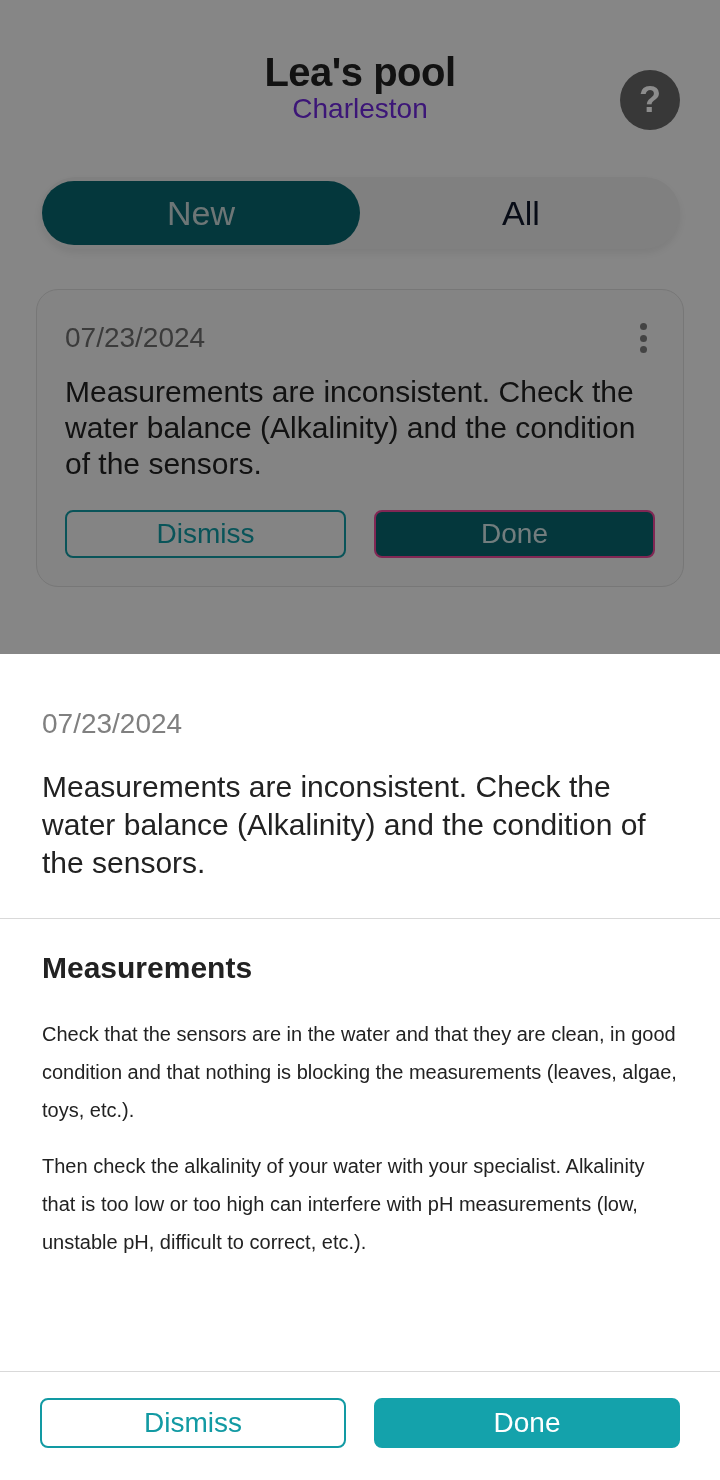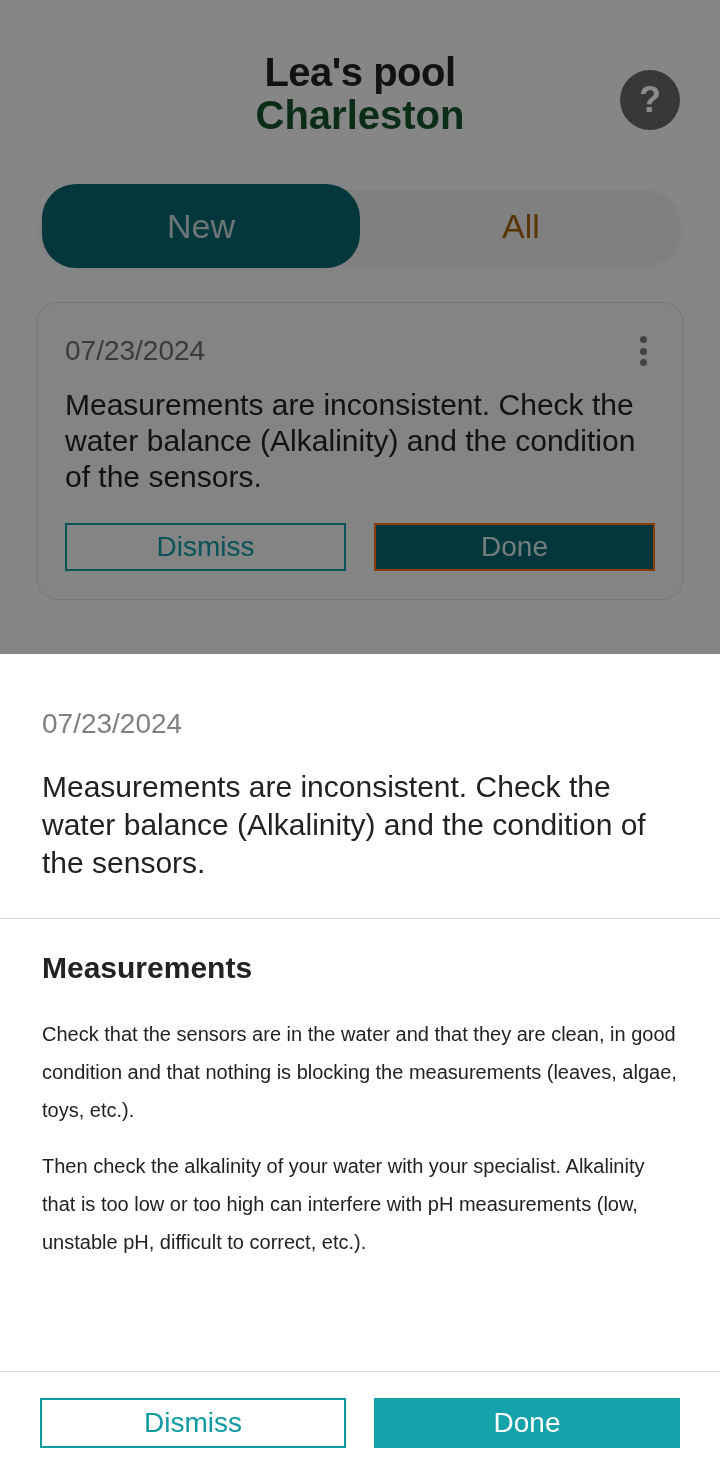--- a/index.html
+++ b/index.html
@@ -8,58 +8,58 @@
 
   
   .page-bg {
     position: absolute;
     top: 0; left: 0; right: 0; bottom: 0;
     background: #f5f5f5;
     padding-top: 50px;
   }
   .header { position: relative; text-align: center; padding: 0 40px 30px; }
   .pool-name { font-size: 40px; font-weight: 700; color: #222; letter-spacing: -0.5px; }
-  .pool-loc  { font-size: 40px; font-weight: 700; color: #14532d; margin-top: -2px; }
+  .pool-loc  { font-size: 28px; font-weight: 400; color: #6d28d9; margin-top: -2px; }
   .help-btn {
     position: absolute; right: 40px; top: 20px;
     width: 60px; height: 60px; border-radius: 50%;
     background: #666; display:flex; align-items:center; justify-content:center;
   }
   .help-btn span { color:#fff; font-size:36px; font-weight:700; }
 
   .seg {
     margin: 22px 40px 0;
     height: 72px; border-radius: 36px;
     background: #e9e9e9;
     display: flex; align-items: center;
     box-shadow: 0 4px 10px rgba(0,0,0,0.08);
   }
-  .seg-btn { flex:1; height:84px; border-radius:34px; display:flex; align-items:center; justify-content:center; font-size:34px; font-weight:400; }
+  .seg-btn { flex:1; height:64px; border-radius:34px; display:flex; align-items:center; justify-content:center; font-size:34px; font-weight:400; }
   .seg-btn.active { background:#08646d; color:#c7d7d8; margin:2px; }
-  .seg-btn.inactive { color:#a16207; }
+  .seg-btn.inactive { color:#0f172a; }
 
   .card {
     margin: 40px 36px 0;
     background: #f0f0f0;
     border: 1px solid #d9d9d9;
     border-radius: 22px;
     padding: 30px 28px 28px;
   }
   .card-head { display:flex; justify-content:space-between; align-items:center; }
   .card-date { font-size:28px; color:#6c6c6c; }
   .kebab { width:24px; height:36px; display:flex; flex-direction:column; justify-content:space-between; align-items:center; padding:3px 0;}
   .kebab span { width:7px; height:7px; border-radius:50%; background:#7a7a7a; }
   .card-msg { font-size:30px; line-height:36px; color:#222; margin-top:18px; }
   .card-actions { display:flex; gap:28px; margin-top:28px; }
   .btn {
-    flex:1; height:48px; border-radius:0; display:flex; align-items:center; justify-content:center;
+    flex:1; height:48px; border-radius:8px; display:flex; align-items:center; justify-content:center;
     font-size:28px;
   }
   .btn-outline { border:2px solid #129aa3; color:#129aa3; background:transparent; }
-  .btn-solid   { background:#08646d; color:#d0e4e5; border:2px solid #f97316; }
+  .btn-solid   { background:#08646d; color:#d0e4e5; border:2px solid #ec4899; }
 
   
   .dim {
     position:absolute; inset:0;
     background: rgba(0,0,0,0.45);
   }
 
   
   .sheet {
     position:absolute; left:0; right:0; bottom:0;

